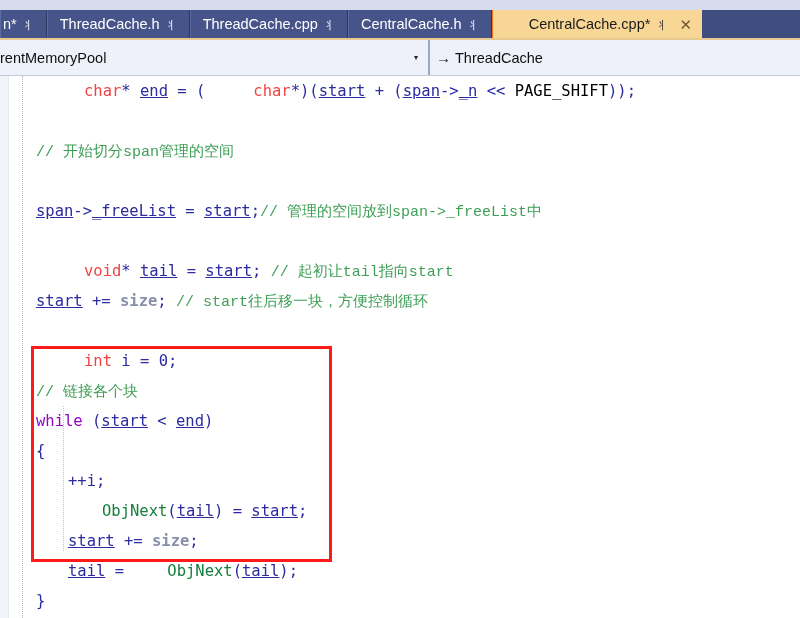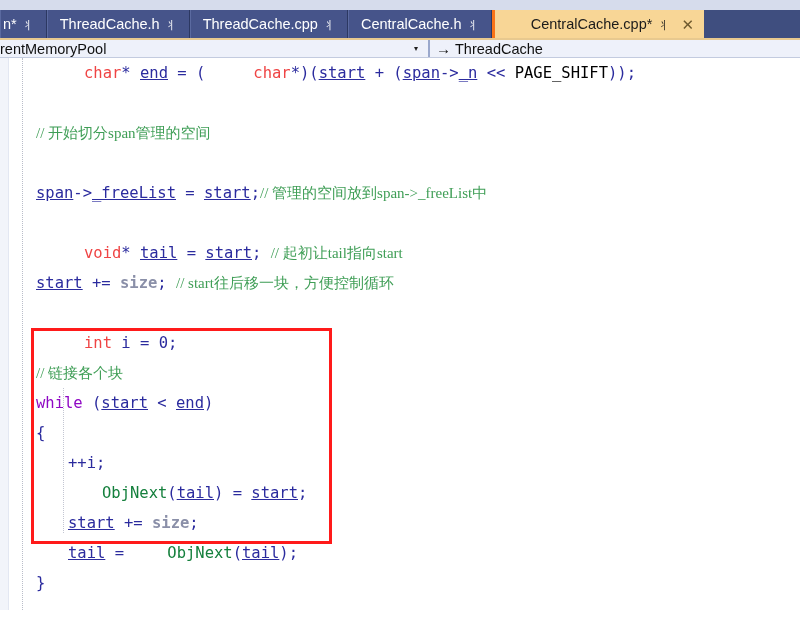--- a/index.html
+++ b/index.html
@@ -43,21 +43,21 @@
     border-left: 1px solid #5b6aa0;
     white-space: nowrap;
     box-sizing: border-box;
     position: relative;
   }
   .tab:first-child { border-left: none; }
   .tab.cut { padding-left: 2px; }
   .tab.active {
     background: #f8d696;
     color: #1b1b1b;
-    border-left: 3px solid #f97316;
+    border-left: 1px solid #f97316;
     border-right: none;
     padding-left: 36px;
   }
   .tab .pin {
     font-size: 12px;
     line-height: 1;
     opacity: .95;
     display: inline-block;
     transform: translateY(1px);
   }
@@ -68,21 +68,21 @@
     font-weight: 400;
     padding-left: 2px;
   }
   #tabstrip .filler {
     flex: 1 1 auto;
     background: #3f4e7f;
   }
 
   
   #navbar {
-    height: 20px;
+    height: 38px;
     display: flex;
     align-items: stretch;
     background: #eef1fa;
     border-top: 2px solid #e8c98f;
     border-bottom: 1px solid #c3cbdf;
     box-sizing: border-box;
   }
   #navbar .combo {
     flex: 0 0 430px;
     display: flex;
@@ -173,21 +173,21 @@
   
   .kw   { color: #ef4444; margin-left: 48px; }
   .kwp  { color: #8f08c4; }
   .cmt  { color: #3f9e56; }
   .id   { color: #2b2b9e; text-decoration: underline; }
   .pun  { color: #2b2b9e; }
   .fn   { color: #15803d; margin-left: 34px; }
   .num  { color: #2b2b9e; }
   .mac  { color: #000000; }
   .dim  { color: #8a8fa8; font-weight: bold; }
-  .cn   { font-family: Liberation Serif, serif; font-size: 15px; }
+  .cn   { font-family: Liberation Mono, monospace; font-size: 15px; }
 
   
   #redbox {
     position: absolute;
     left: 31px;
     top: 270px;
     width: 301px;
     height: 216px;
     border: 3px solid #ff1a1a;
     box-sizing: border-box;

